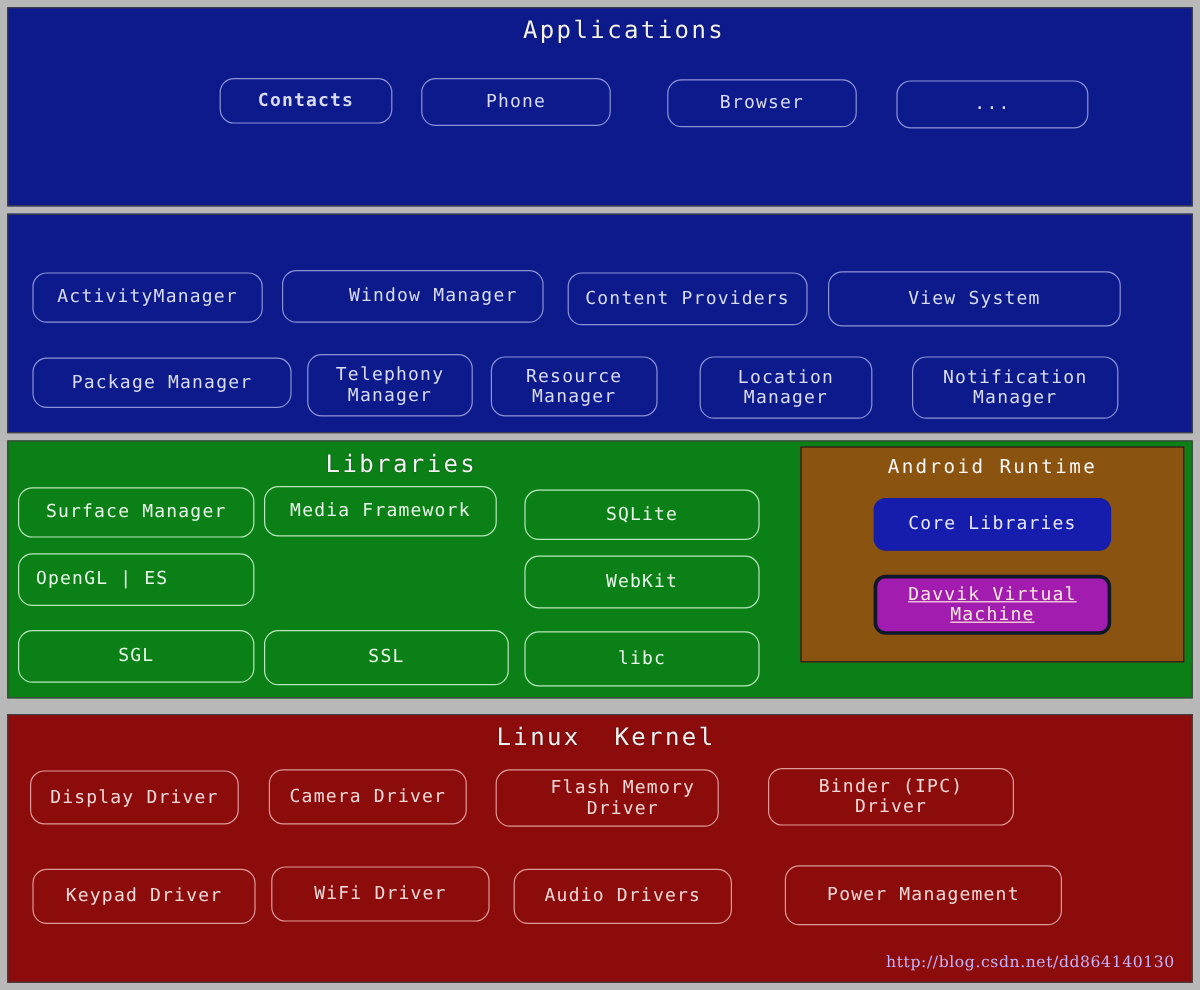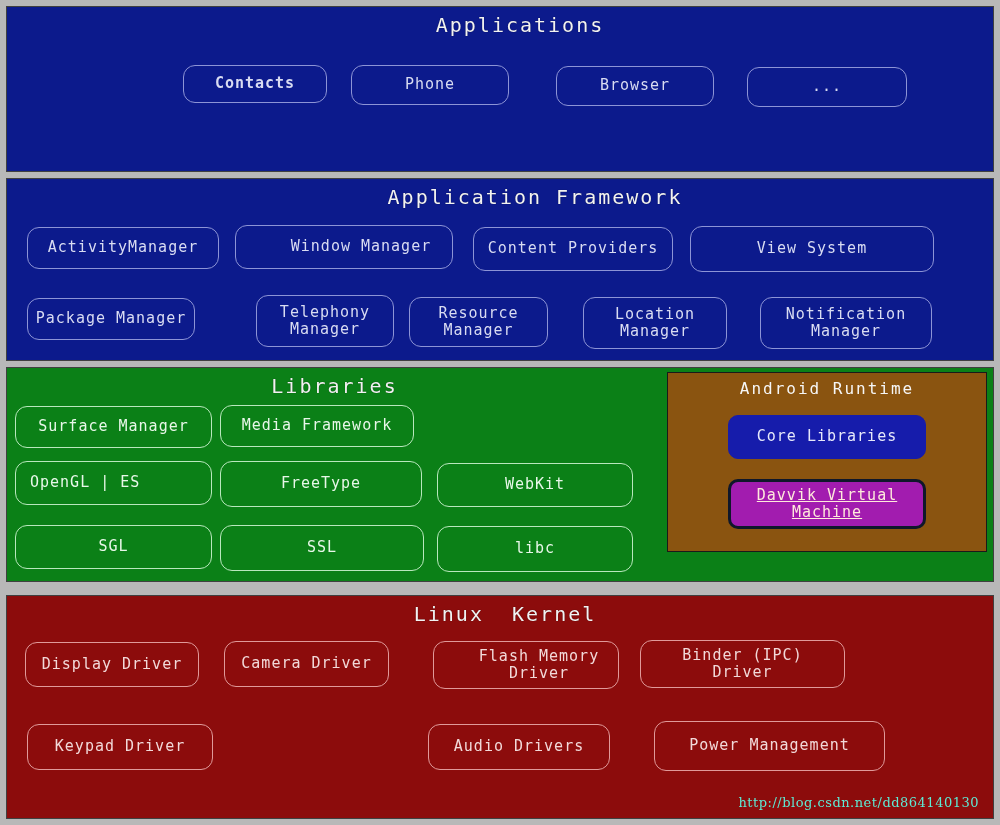--- a/index.html
+++ b/index.html
@@ -109,91 +109,91 @@
     border-radius: 10px;
     text-decoration: underline;
   }
 
   
   #watermark {
     position: absolute;
     right: 14px;
     bottom: 8px;
     font-size: 13px;
-    color: #5eead4;
+    color: #c4b5fd;
     letter-spacing: 0.5px;
     white-space: pre;
     font-family: "DejaVu Serif", "Liberation Serif", serif;
   }
 </style>
 </head>
 <body>
 
 <div id="diagram">
 
   <div class="layer" id="layer-applications" style="left:6px; top:6px; width:988px; height:166px;">
     <div class="layer-title" style="left:0; width:100%; text-align:center; padding-left:40px; box-sizing:border-box;">Applications</div>
 
     <div class="node blue" style="left:176px; top:58px; width:144px; height:38px;font-weight:bold;">Contacts</div>
     <div class="node blue" style="left:344px; top:58px; width:158px; height:40px;">Phone</div>
     <div class="node blue" style="left:549px; top:59px; width:158px; height:40px;">Browser</div>
     <div class="node blue" style="left:740px; top:60px; width:160px; height:40px;">...</div>
   </div>
 
   <div class="layer" id="layer-framework" style="left:6px; top:178px; width:988px; height:183px;">
-    <div class="layer-title" style="left:0; width:100%; text-align:center; padding-left:70px; box-sizing:border-box;">Application Framework</div>
 
     <div class="node blue" style="left:20px; top:48px; width:192px; height:42px;">ActivityManager</div>
     <div class="node blue" style="left:228px; top:46px; width:218px; height:44px;padding-left:40px;">Window Manager</div>
     <div class="node blue" style="left:466px; top:48px; width:200px; height:44px;">Content Providers</div>
     <div class="node blue" style="left:683px; top:47px; width:244px; height:46px;">View System</div>
 
-    <div class="node blue" style="left:20px; top:119px; width:168px; height:42px;">Package Manager</div>
+    <div class="node blue" style="left:20px; top:119px; width:216px; height:42px;">Package Manager</div>
     <div class="node blue" style="left:249px; top:116px; width:138px; height:52px;">Telephony
 Manager</div>
     <div class="node blue" style="left:402px; top:118px; width:139px; height:50px;">Resource
 Manager</div>
     <div class="node blue" style="left:576px; top:118px; width:144px; height:52px;">Location
 Manager</div>
     <div class="node blue" style="left:753px; top:118px; width:172px; height:52px;">Notification
 Manager</div>
   </div>
 
   <div class="layer" id="layer-libraries" style="left:6px; top:367px; width:988px; height:215px;">
     <div class="layer-title" style="left:0; width:655px; text-align:center;">Libraries</div>
 
     <div class="node green" style="left:8px; top:38px; width:197px; height:42px;">Surface Manager</div>
     <div class="node green" style="left:8px; top:93px; width:197px; height:44px; justify-content:flex-start; padding-left:14px;">OpenGL | ES</div>
     <div class="node green" style="left:8px; top:157px; width:197px; height:44px;">SGL</div>
 
     <div class="node green" style="left:213px; top:37px; width:194px; height:42px;">Media Framework</div>
-    <div class="node green" style="left:213px; top:93px; width:202px; height:46px;">FreeType</div>
     <div class="node green" style="left:213px; top:157px; width:204px; height:46px;">SSL</div>
 
+    <div class="node green" style="left:430px; top:40px; width:196px; height:42px;">SQLite</div>
     <div class="node green" style="left:430px; top:95px; width:196px; height:44px;">WebKit</div>
     <div class="node green" style="left:430px; top:158px; width:196px; height:46px;">libc</div>
 
     <div id="runtime-panel" style="left:660px; top:4px; width:320px; height:180px;">
       <div id="runtime-title">Android Runtime</div>
       <div class="node solid-blue" style="left:60px; top:42px; width:198px; height:44px;">Core Libraries</div>
       <div class="node solid-orange" style="left:60px; top:106px; width:198px; height:50px;">Davvik Virtual
 Machine</div>
     </div>
   </div>
 
   <div class="layer" id="layer-kernel" style="left:6px; top:595px; width:988px; height:224px;">
     <div class="layer-title" style="left:0; width:100%; text-align:center; padding-left:10px; box-sizing:border-box;">Linux  Kernel</div>
 
     <div class="node red" style="left:18px; top:46px; width:174px; height:45px;">Display Driver</div>
     <div class="node red" style="left:217px; top:45px; width:165px; height:46px;">Camera Driver</div>
-    <div class="node red" style="left:426px; top:45px; width:186px; height:48px;padding-left:32px;">Flash Memory
+    <div class="node red" style="left:406px; top:45px; width:186px; height:48px;padding-left:32px;">Flash Memory
 Driver</div>
     <div class="node red" style="left:633px; top:44px; width:205px; height:48px;">Binder (IPC)
 Driver</div>
 
     <div class="node red" style="left:20px; top:128px; width:186px; height:46px;">Keypad Driver</div>
+    <div class="node red" style="left:219px; top:126px; width:182px; height:46px;">WiFi Driver</div>
     <div class="node red" style="left:421px; top:128px; width:182px; height:46px;">Audio Drivers</div>
     <div class="node red" style="left:647px; top:125px; width:231px; height:50px;">Power Management</div>
 
     <div id="watermark">http://blog.csdn.net/dd864140130</div>
   </div>
 
 </div>
 
 </body></html>

